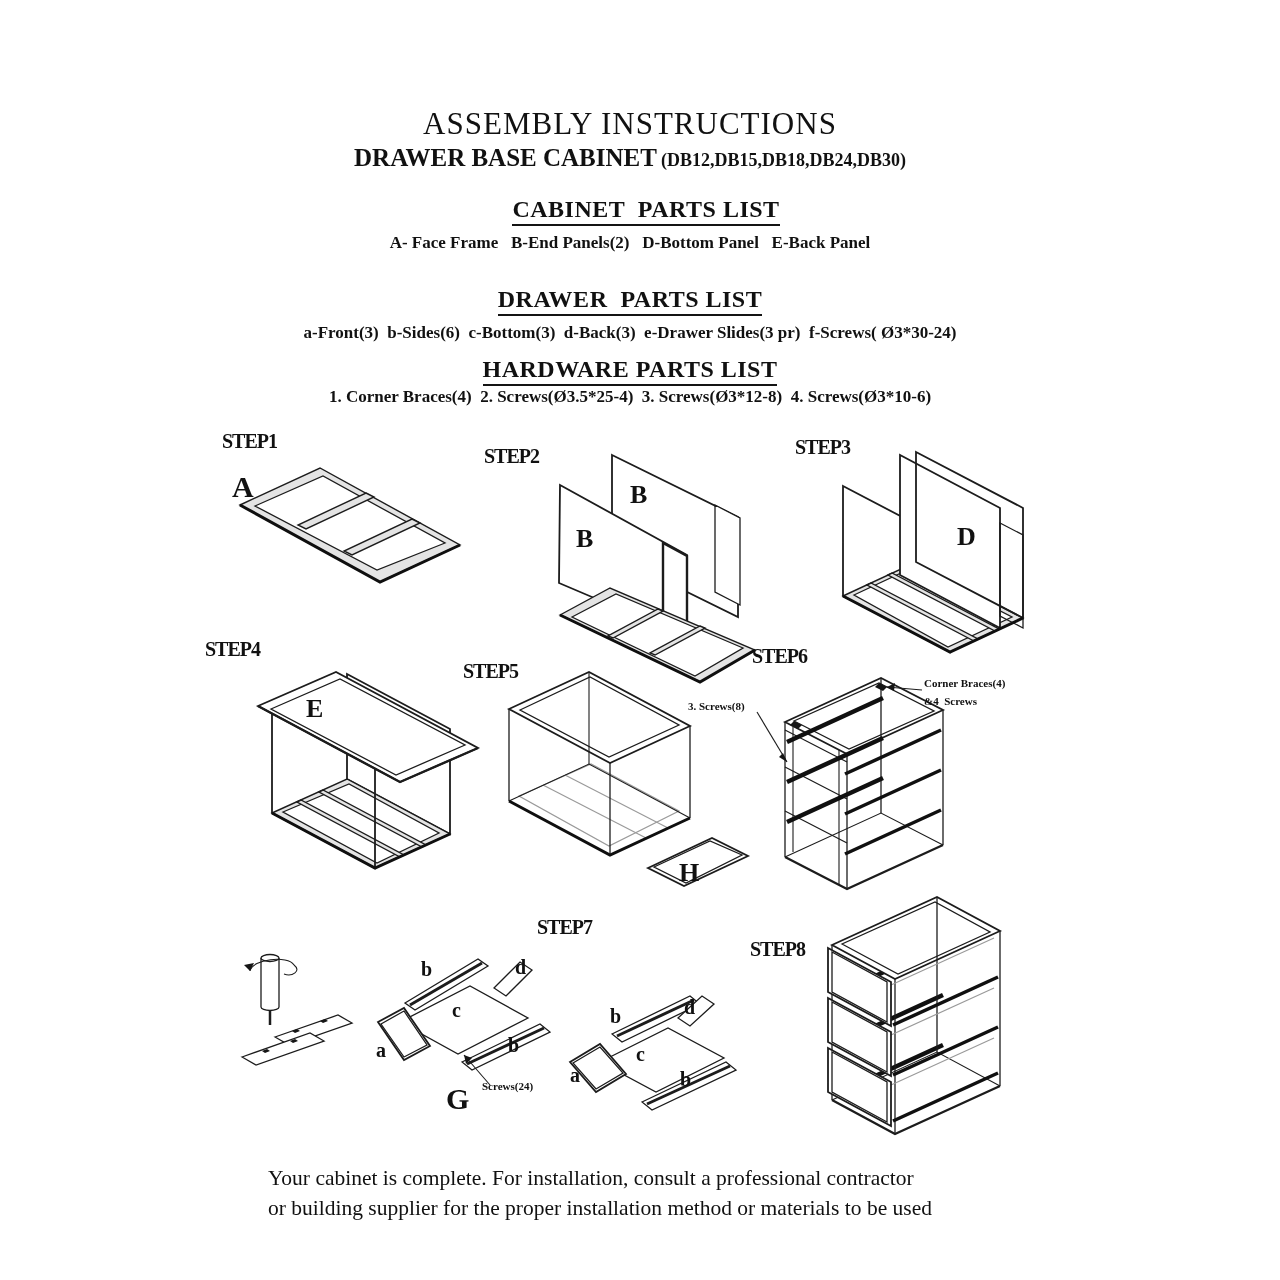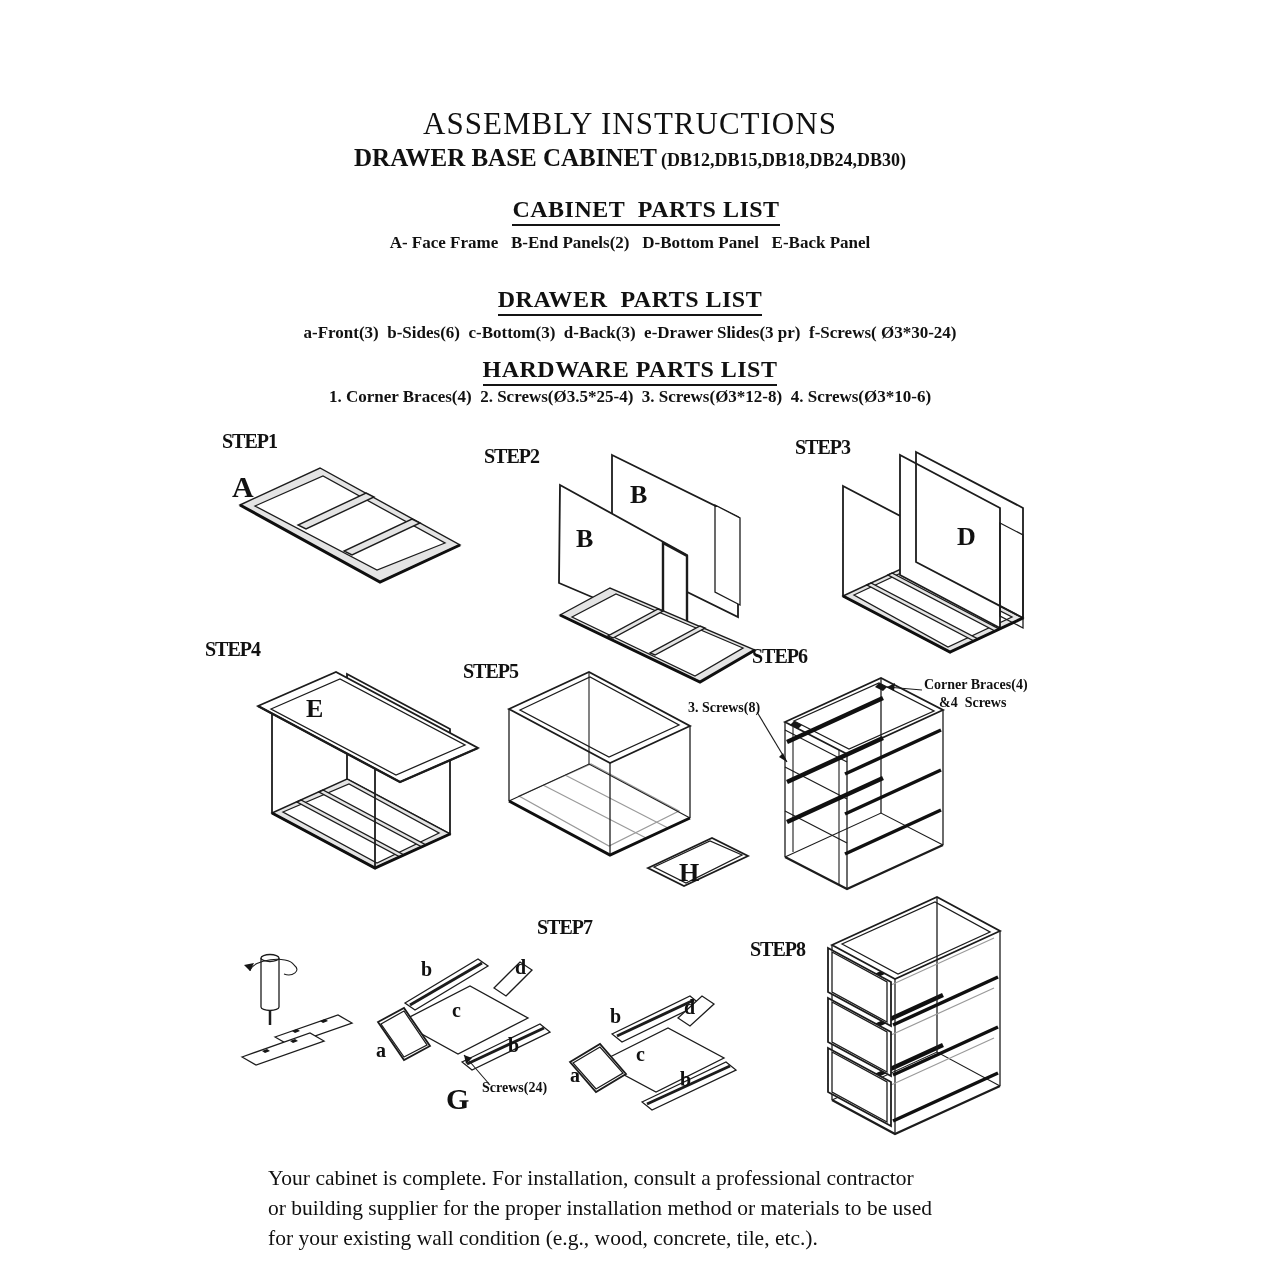--- a/index.html
+++ b/index.html
@@ -11,21 +11,21 @@
   .title{font-size:31px;font-weight:400;letter-spacing:1px;}
   .subtitle{font-size:25px;font-weight:700;}
   .models{font-size:18px;font-weight:700;}
   .sechead{font-size:24px;font-weight:700;letter-spacing:.5px;}
   .sechead span{display:inline-block;border-bottom:2.5px solid #141414;padding-bottom:1px;}
   .partsline{font-size:17px;font-weight:700;}
   .steplbl{font-size:20px;font-weight:700;letter-spacing:-1px;}
   .biglbl{font-size:30px;font-weight:700;}
   .midlbl{font-size:26px;font-weight:700;}
   .smlbl{font-size:20px;font-weight:700;}
-  .note{font-size:14px;font-weight:700;}
+  .note{font-size:11px;font-weight:700;}
   .footer-line{font-size:21.5px;white-space:nowrap;line-height:30px;}
   svg{position:absolute;overflow:visible;}
   .pn{fill:#ffffff;stroke:#1c1c1c;stroke-width:1.8;}
   .pn2{fill:#ffffff;stroke:#1c1c1c;stroke-width:1.3;}
   .gy{fill:#e4e4e4;stroke:#1c1c1c;stroke-width:1.4;}
   .wh{fill:#ffffff;stroke:#1c1c1c;stroke-width:1.3;}
   .ln{stroke:#1c1c1c;stroke-width:1.3;fill:none;}
   .lnt{stroke:#1c1c1c;stroke-width:1.1;fill:none;}
   .thk{stroke:#0f0f0f;stroke-width:3;fill:none;}
   .rail{stroke:#101010;stroke-width:4.5;fill:none;}
@@ -148,21 +148,21 @@
     <line class="rail2" x1="165" y1="104" x2="261" y2="60"></line>
     <polygon class="blk" points="199,13 207,17 203,21 195,17"></polygon>
     <polygon class="blk" points="114,51 122,55 118,59 110,55"></polygon>
     <line class="lnt" x1="77" y1="42" x2="107" y2="92"></line>
     <polygon class="blk" points="107,92 99,87 103,83"></polygon>
     <line class="lnt" x1="242" y1="20" x2="207" y2="17"></line>
     <polygon class="blk" points="207,17 215,13 214,21"></polygon>
   </svg>
   <div class="abs note" style="left:688px;top:700px;">3. Screws(8)</div>
   <div class="abs note" style="left:924px;top:677px;">Corner Braces(4)</div>
-  <div class="abs note keep" style="left:924px;top:695px;margin-left:15px;">&amp;4  Screws</div>
+  <div class="abs note keep" style="left:924px;top:695px;">&amp;4  Screws</div>
 
   <div class="abs steplbl" style="left:537px;top:916px;">STEP7</div>
   <svg style="left:230px;top:945px;" width="530" height="185" viewBox="0 0 530 185">
 
     <g>
       <line class="ln" x1="31" y1="13" x2="31" y2="62"></line>
       <line class="ln" x1="49" y1="13" x2="49" y2="62"></line>
       <ellipse class="wh" cx="40" cy="13" rx="9" ry="3.5"></ellipse>
       <path class="ln" d="M31,62 A9,3.5 0 0 0 49,62"></path>
       <line class="ln" x1="40" y1="66" x2="40" y2="80" style="stroke-width:2.5;"></line>
@@ -236,15 +236,14 @@
     <polygon class="pn2" points="24,109 79,139 79,179 24,149" fill-opacity="0"></polygon>
     <polygon class="pn" points="20,155 83,189 83,233 20,199"></polygon>
     <polygon class="pn2" points="24,159 79,189 79,229 24,199" fill-opacity="0"></polygon>
     <line class="rail2" x1="85" y1="132" x2="190" y2="84"></line>
     <line class="rail2" x1="85" y1="182" x2="190" y2="134"></line>
     <line class="rail2" x1="85" y1="228" x2="190" y2="180"></line>
   </svg>
 
   <div class="abs footer-line" style="left:268px;top:1163px;">Your cabinet is complete.  For installation, consult a professional contractor</div>
   <div class="abs footer-line" style="left:268px;top:1193px;">or building supplier for the proper installation method or materials to be used</div>
-  <div class="abs footer-line" style="left:268px;top:1223px;">for your existing wall condition (e.g., wood, concrete, tile, etc.).</div>
 
 </div>
 
 </body></html>

